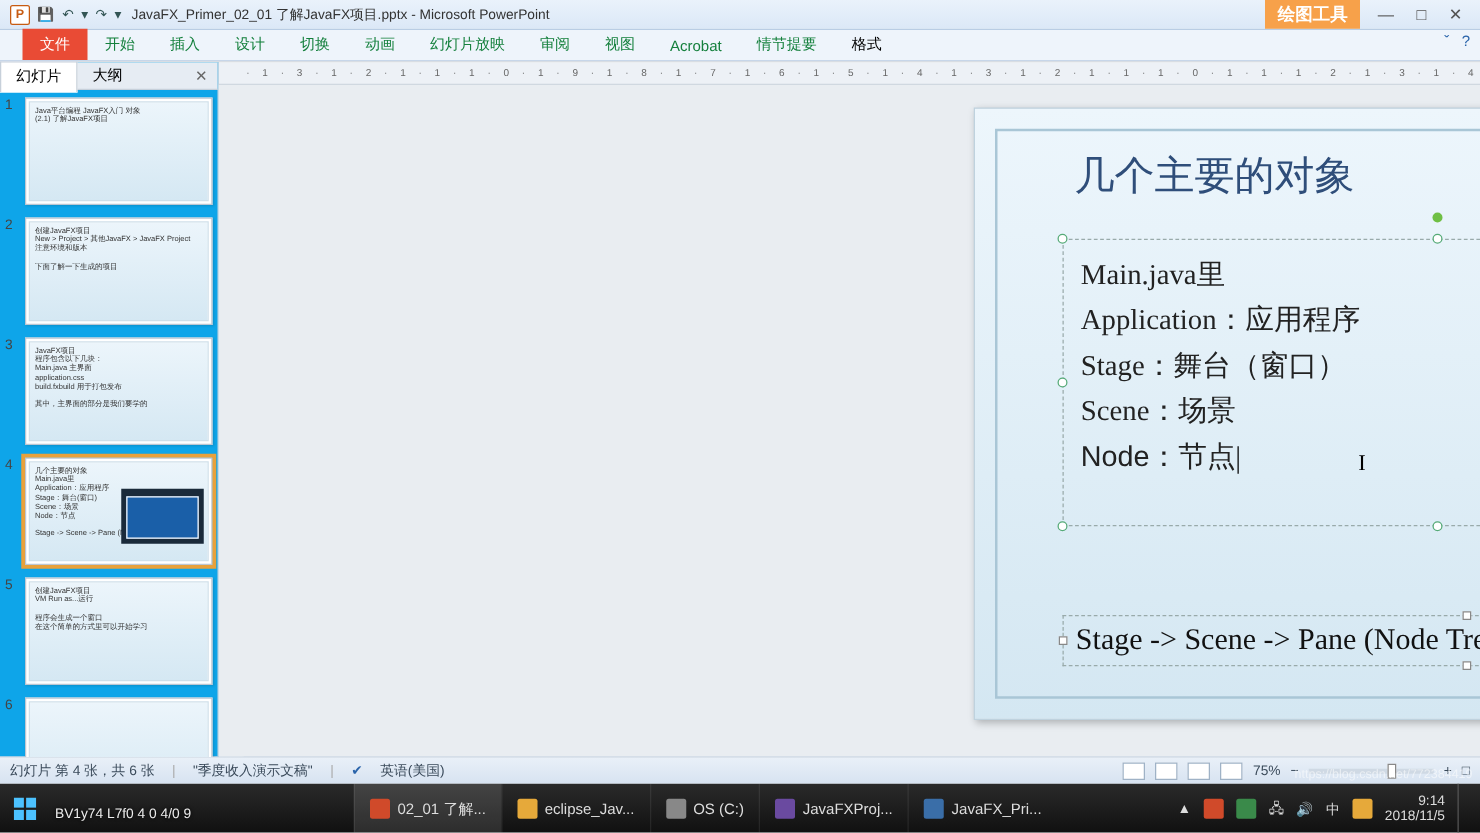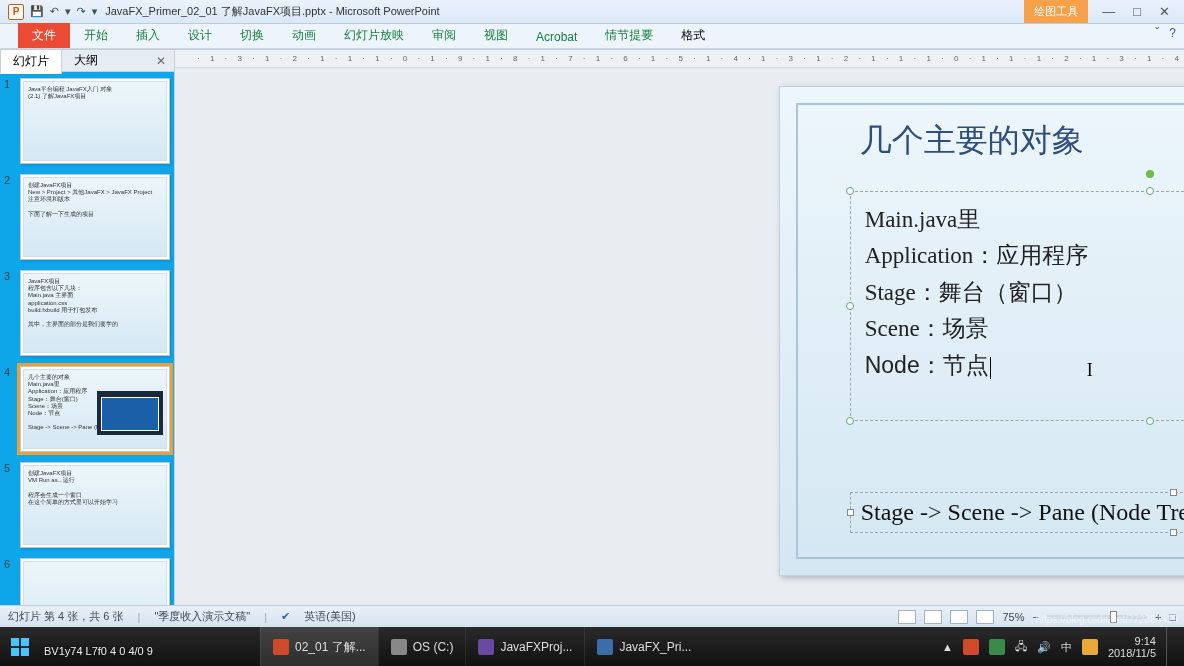--- a/index.html
+++ b/index.html
@@ -4,21 +4,21 @@
 <style>
 * { margin:0; padding:0; box-sizing:border-box; font-family:"Microsoft YaHei","Segoe UI",Arial,sans-serif; }
 body { width:1184px; height:666px; overflow:hidden; background:#fff; }
 
 
 .titlebar { height:24px; background:linear-gradient(#eaf2fb,#dbe8f7); display:flex; align-items:center; font-size:11px; color:#333; border-bottom:1px solid #b9cde4; }
 .titlebar .qat { display:flex; align-items:center; gap:6px; padding:0 8px; }
 .titlebar .qat .plogo { width:16px;height:16px;border:1px solid #c75b12;color:#c75b12;font-weight:bold;font-size:10px;display:flex;align-items:center;justify-content:center;border-radius:2px;background:#fff;}
 .titlebar .qat .i { font-size:11px;color:#355; }
 .titlebar .titletext { flex:1; text-align:left; }
-.titlebar .ctxtab { background:#f7a14a;color:#fff;padding:2px 10px;font-size:11px;height:100%;display:flex;align-items:center; }
+.titlebar .ctxtab { background:#f7a14a;color:#fff;padding:2px 10px;font-size:14px;height:100%;display:flex;align-items:center;font-weight:bold; }
 .titlebar .winbtns { display:flex; gap:18px; padding:0 14px; font-size:13px; color:#555; }
 
 
 .ribtabs { height:25px; background:#eef4fb; display:flex; align-items:flex-end; font-size:12px; border-bottom:1px solid #c7d6e9; position:relative;}
 .ribtabs .tab { padding:4px 14px; color:#15803d; }
 .ribtabs .tab.file { background:#e94b35; color:#fff; border-radius:0;margin-left:18px;}
 .ribtabs .tab.ctx { color:#000000; }
 .ribtabs .help { position:absolute; right:8px; top:2px; display:flex; gap:10px; font-size:12px; color:#2a64aa;}
 .ribbonbody { height:0; border-bottom:1px solid #ccc; }
 
@@ -70,21 +70,21 @@
 .statusbar .viewbtn{width:18px;height:14px;border:1px solid #9fb2c6;background:#fff;}
 .statusbar .zoomslider{width:100px;height:4px;background:#cfd9e4;position:relative;}
 .statusbar .zoomslider .kn{position:absolute;left:63px;top:-4px;width:7px;height:12px;background:#fff;border:1px solid #888;}
 
 
 .taskbar { height:40px; background:linear-gradient(#2a2a2a,#101010); display:flex; align-items:center; font-size:12px; color:#ddd;}
 .taskbar .start{width:40px;height:40px;display:flex;align-items:center;justify-content:center;}
 .taskbar .start svg{width:18px;height:18px;}
 .taskbar .overlaytxt{position:absolute;left:44px;bottom:10px;color:#eee;font-size:11px;text-shadow:0 0 3px #000;}
 .taskbar .item{display:flex;align-items:center;gap:6px;padding:0 12px;height:40px;border-left:1px solid rgba(255,255,255,.08);}
-.taskbar .item.act{background:rgba(255,255,255,.12);}
+.taskbar .item.act{background:rgba(255,255,255,.12);margin-left:23px;}
 .taskbar .tray{margin-left:auto;display:flex;align-items:center;gap:10px;padding:0 10px;font-size:11px;}
 .taskbar .clock{text-align:right;line-height:1.1;}
 .ticon{width:16px;height:16px;display:inline-flex;align-items:center;justify-content:center;font-size:11px;border-radius:2px;}
 .tred{background:#d04a2a;} .tyel{background:#e6a93a;} .tblu{background:#3a6ea8;} .tprp{background:#6a4aa0;} .tgrn{background:#3a8a4a;} .tgry{background:#888;}
 .url-overlay{position:absolute;right:6px;bottom:42px;font-size:10px;color:rgba(255,255,255,.55);text-align:center;}
 </style>
 </head>
 <body>
 
 <div class="titlebar">
@@ -248,20 +248,24 @@
         <rect x="11" y="11" width="9" height="9" fill="#4cc2ff"></rect>
       </svg>
   </div>
   <span class="overlaytxt">BV1y74  L7f0    4 0    4/0    9</span>
   <div id="tb-items" style="display:flex;margin-left:220px;">
       <div class="item act">
         <span class="ticon tred"></span>
         <span>02_01 了解...</span>
       </div>
       <div class="item">
+        <span class="ticon tyel"></span>
+        <span>eclipse_Jav...</span>
+      </div>
+      <div class="item">
         <span class="ticon tgry"></span>
         <span>OS (C:)</span>
       </div>
       <div class="item">
         <span class="ticon tprp"></span>
         <span>JavaFXProj...</span>
       </div>
       <div class="item">
         <span class="ticon tblu"></span>
         <span>JavaFX_Pri...</span>

